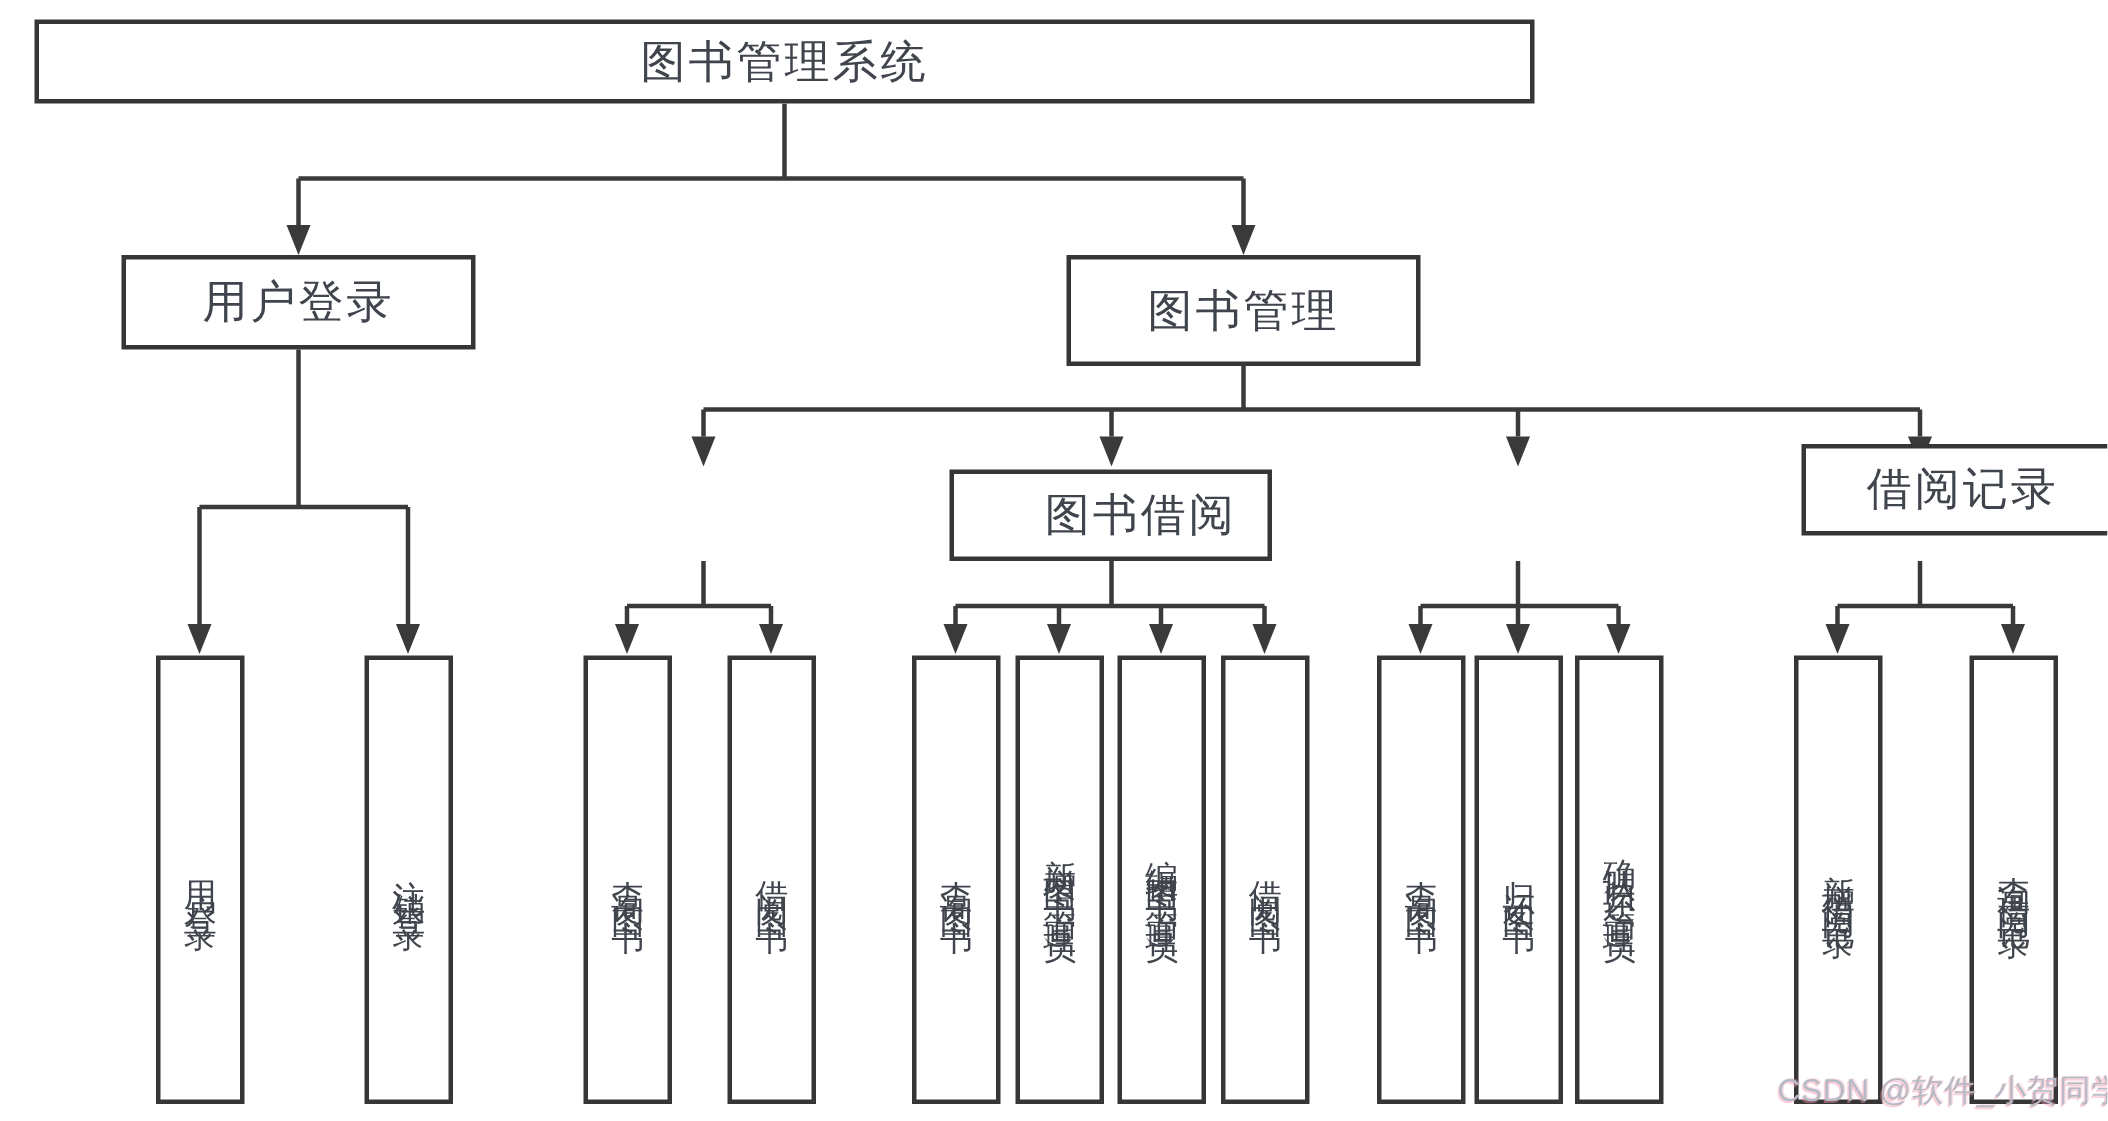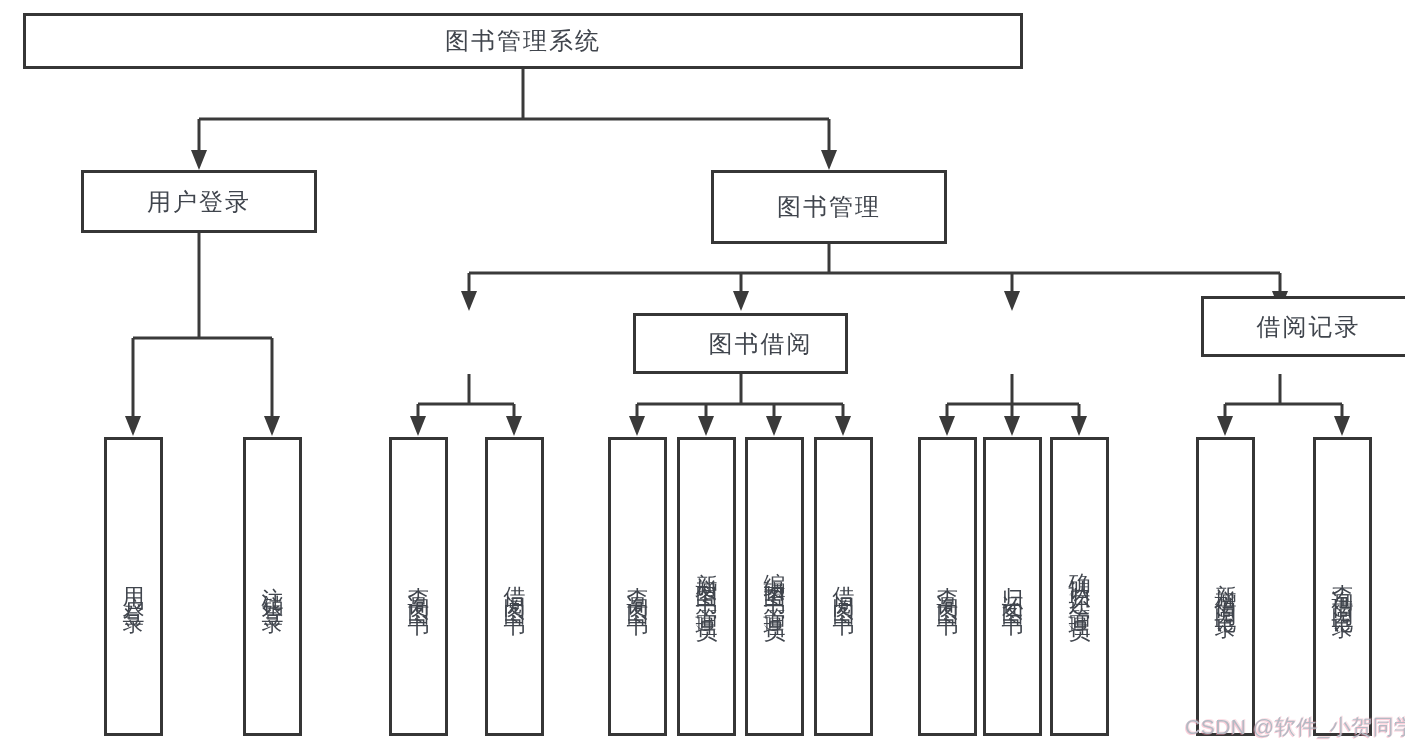--- a/index.html
+++ b/index.html
@@ -25,21 +25,21 @@
   }
   .node {
     position: absolute;
     box-sizing: border-box;
     background: #ffffff;
     border: 3px solid #363636;
     color: #40454d;
     display: flex;
     align-items: center;
     justify-content: center;
-    font-size: 24px;
+    font-size: 30px;
     letter-spacing: 2px;
     white-space: nowrap;
     z-index: 2;
   }
   .leaf {
     writing-mode: vertical-rl;
     text-orientation: mixed;
     font-size: 22px;
     letter-spacing: 9px;
     line-height: 1;

